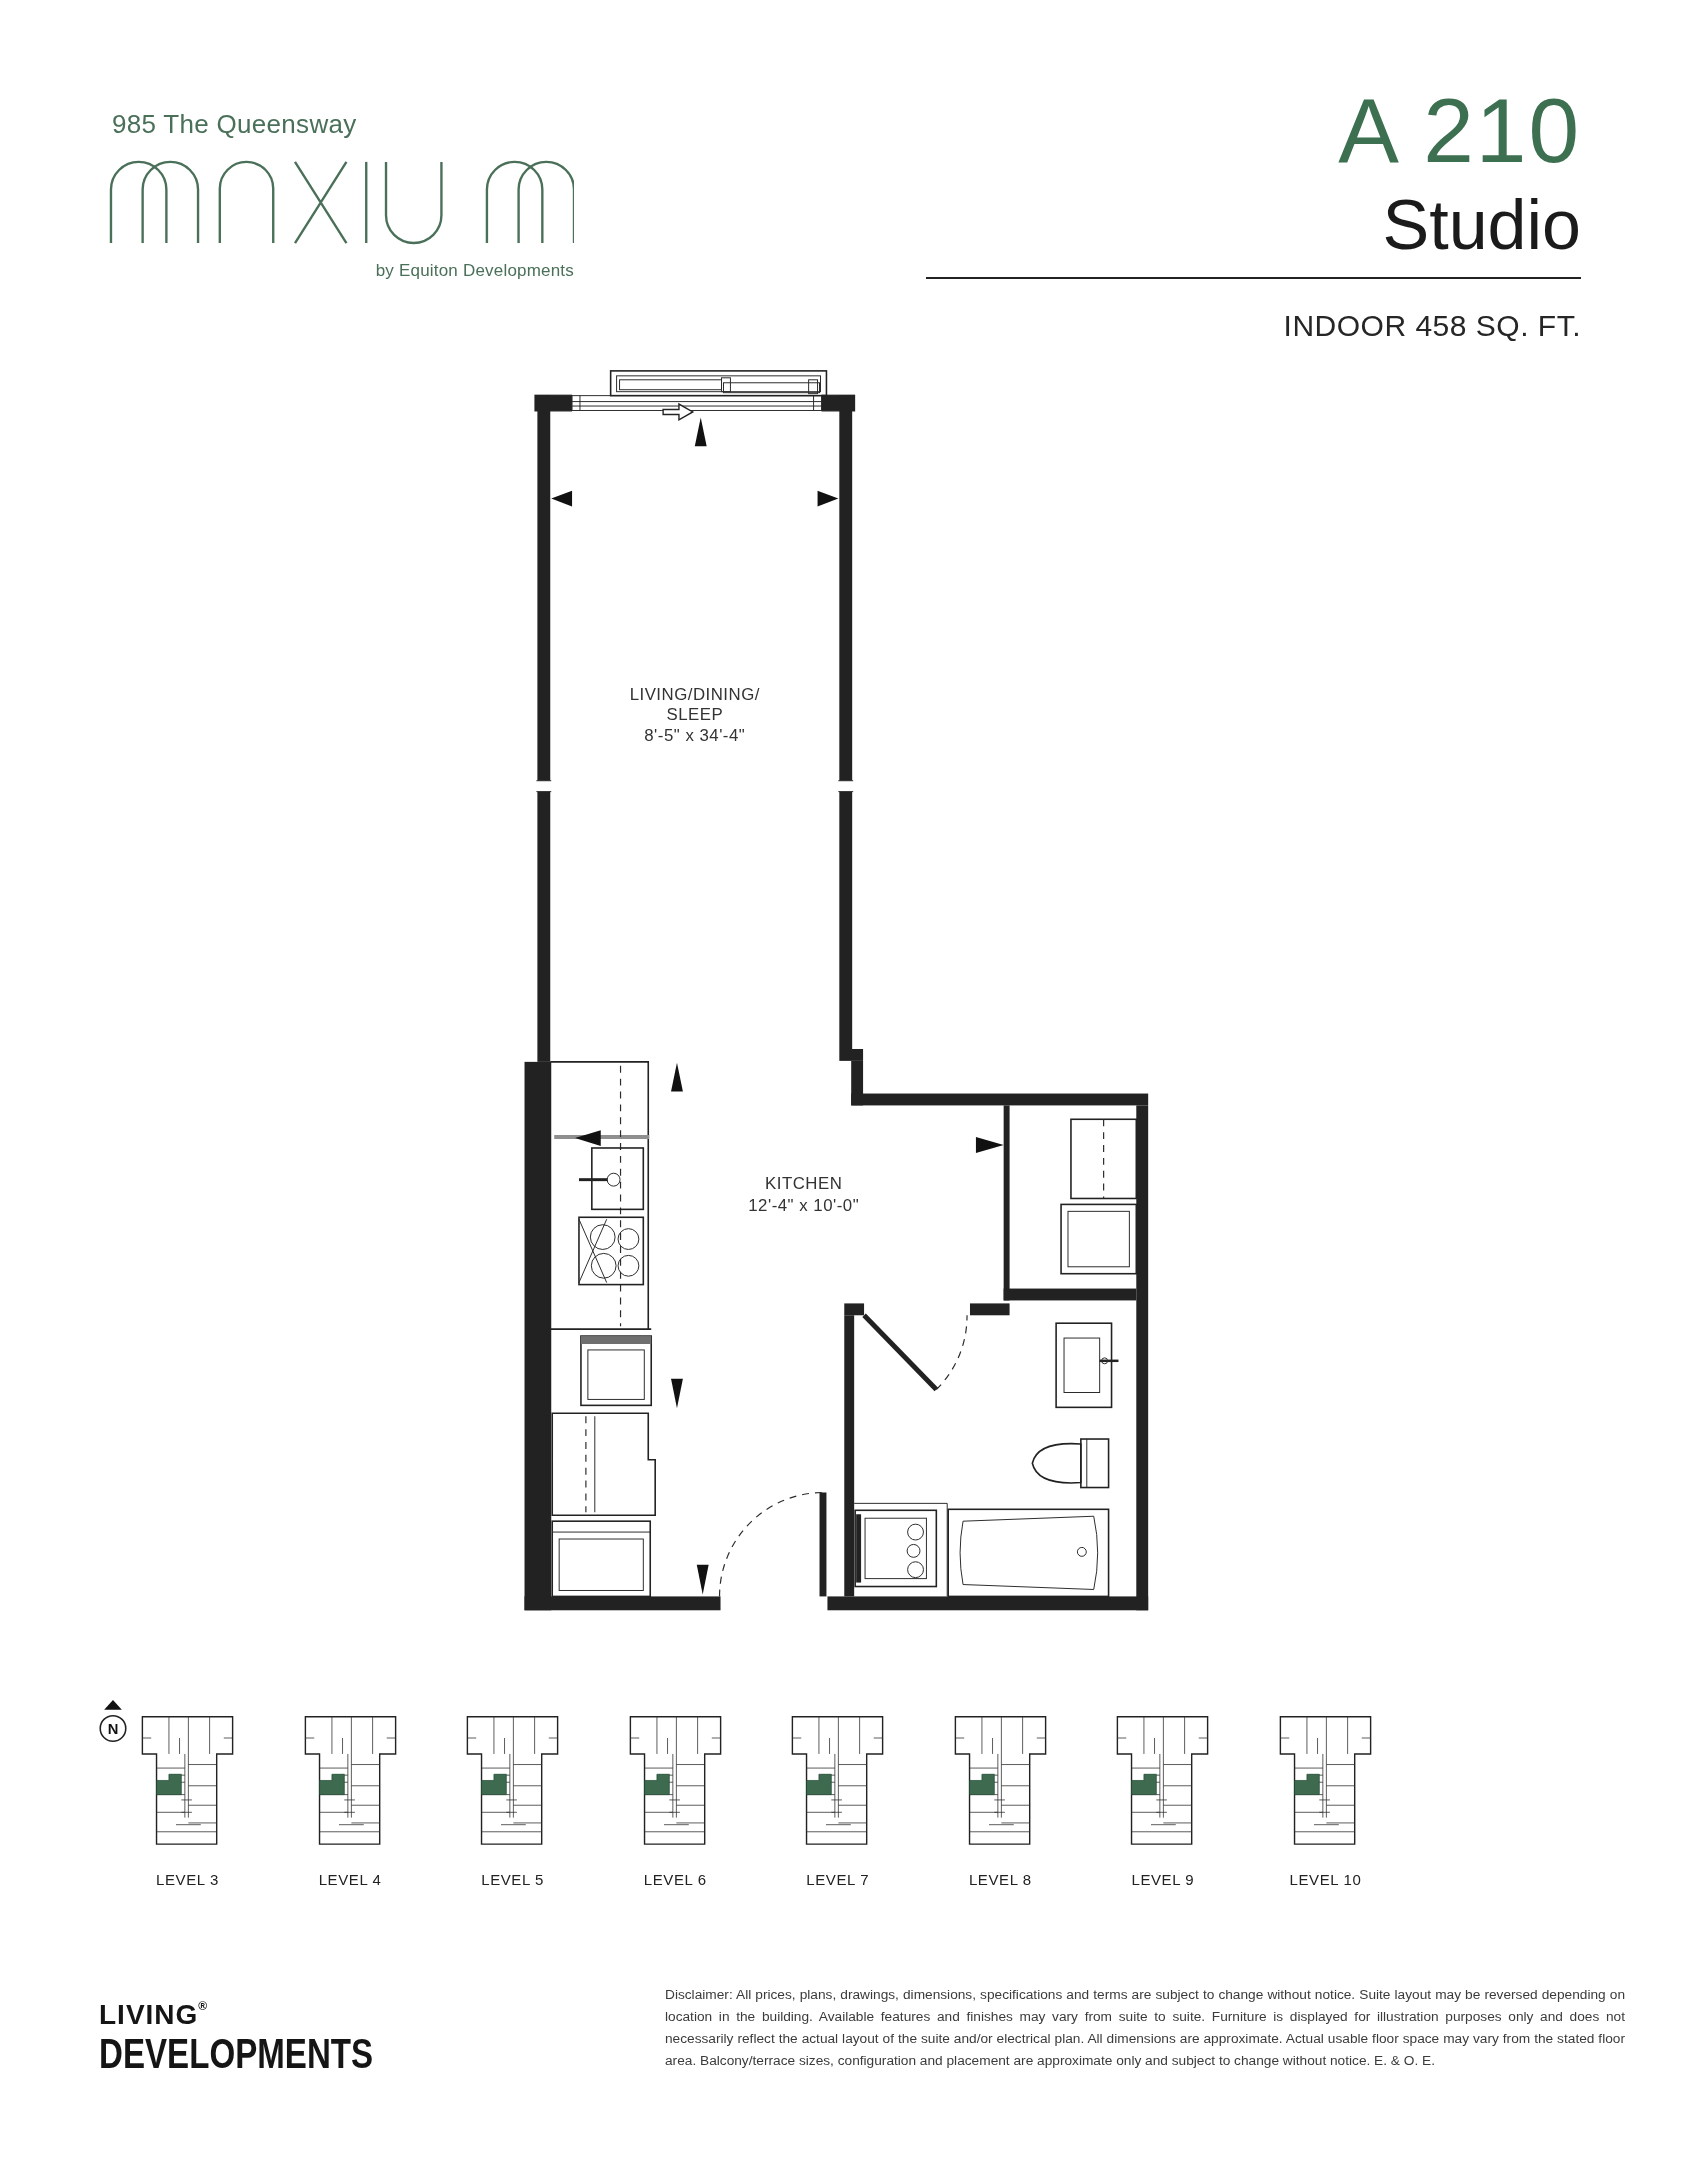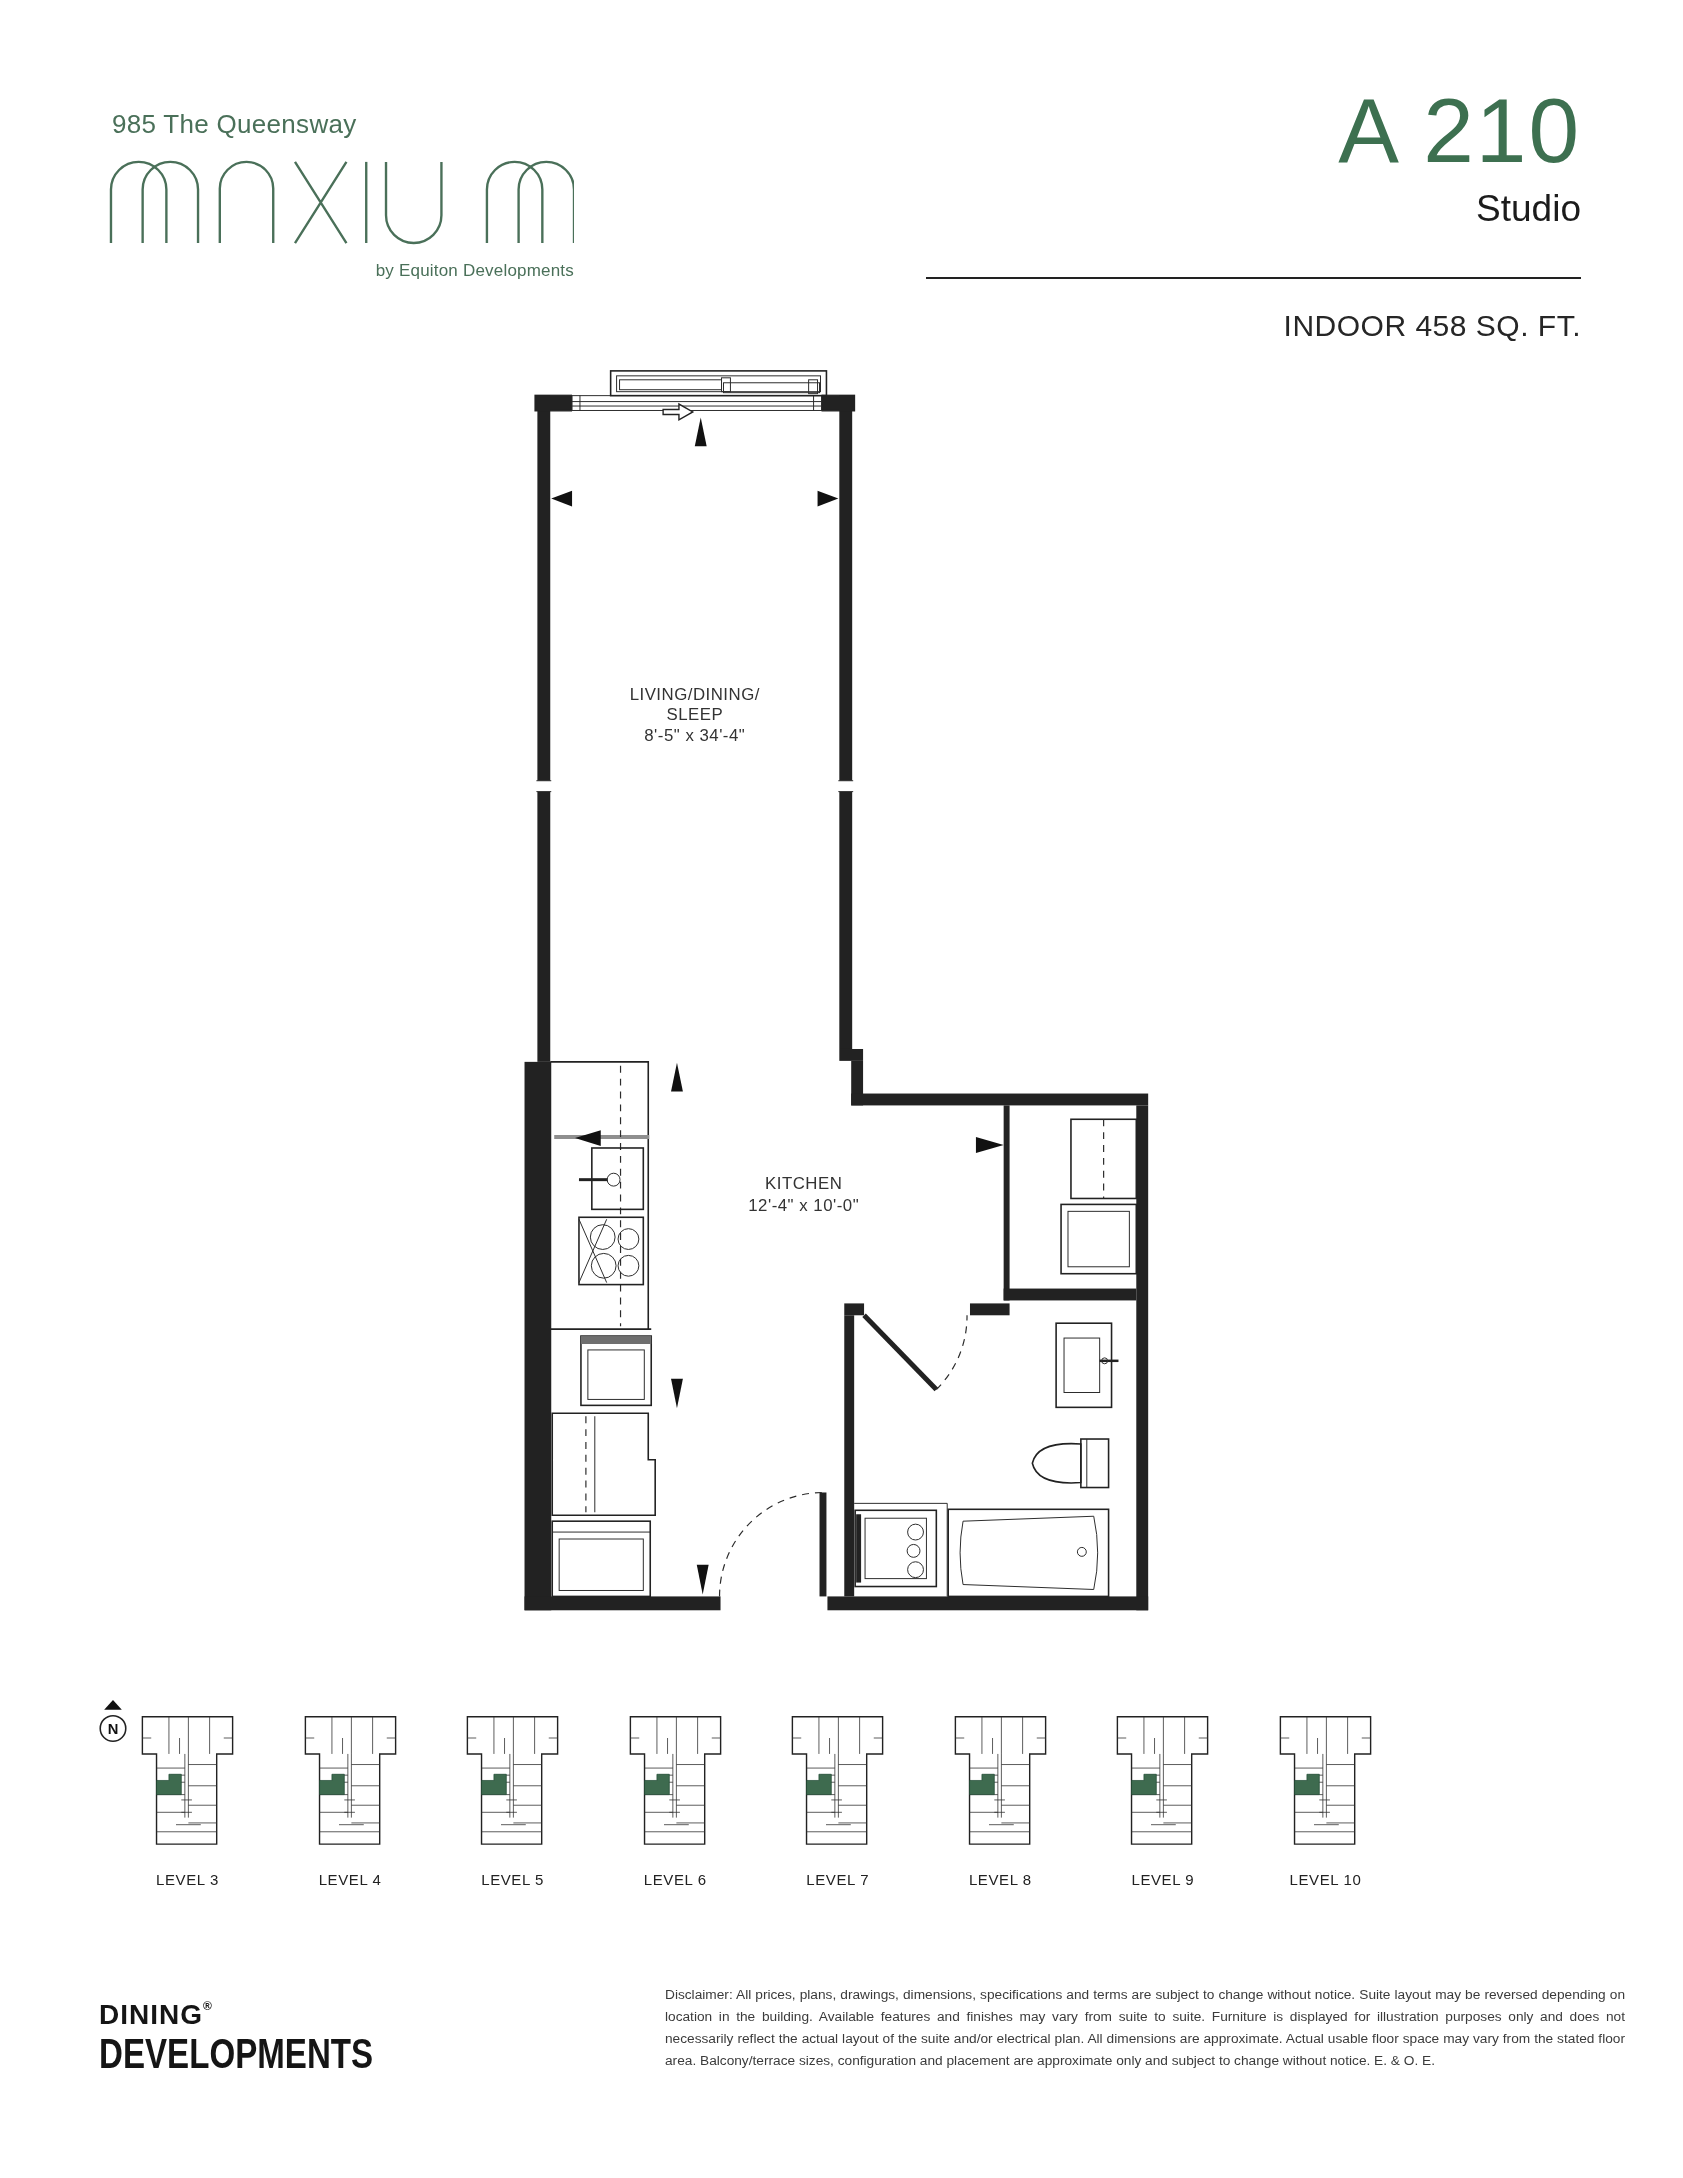--- a/index.html
+++ b/index.html
@@ -14,21 +14,21 @@
     position:absolute; left:112px; top:109px;
     font-size:26px; color:var(--green); letter-spacing:0.3px;
   }
   .wordmark { position:absolute; left:109px; top:152px; }
   .tagline {
     position:absolute; left:109px; top:261px; width:465px;
     text-align:right; font-size:17px; color:var(--green); letter-spacing:0.2px;
   }
   .title-block { position:absolute; right:102px; top:85px; text-align:right; }
   .unit-code { font-size:91px; line-height:1; color:var(--title-green); letter-spacing:2px; font-weight:400; }
-  .unit-type { font-size:37px; line-height:1; color:#1b1b1b; margin-top:14px; font-weight:400; }
+  .unit-type { font-size:70px; line-height:1; color:#1b1b1b; margin-top:14px; font-weight:400; }
   .title-rule { position:absolute; left:926px; top:277px; width:655px; height:2px; background:#222; }
   .area-label {
     position:absolute; right:102px; top:309px;
     font-size:30px; color:#262626; letter-spacing:0.5px;
   }
   
   .plan-wrap { position:absolute; left:376px; top:262px; width:792px; height:1376px; }
   .plan-wrap svg { width:100%; height:100%; display:block; }
   .room-label { font-family:"Liberation Sans",sans-serif; font-size:17px; fill:#333; letter-spacing:0.5px; }
   
@@ -349,18 +349,18 @@
         <path d="M66,58 H98 M66,82 H98 M66,104 H98 M66,124 H98"></path>
         <path d="M30,134 H98 M52,126 H80"></path>
       </g>
       <path class="tb-suite" d="M30,76 H44 V69 H58 V92 H30 Z"></path>
     </svg>
     <div class="level-label">LEVEL 10</div>
   </div>
 </div>
 
 <div class="eq-logo">
-  <div class="eq1"><span>DINING</span><sup>®</sup></div>
+  <div class="eq1"><span>LIVING</span><sup>®</sup></div>
   <div class="eq2">DEVELOPMENTS</div>
 </div>
 
 <div class="disclaimer">Disclaimer: All prices, plans, drawings, dimensions, specifications and terms are subject to change without notice. Suite layout may be reversed depending on location in the building. Available features and finishes may vary from suite to suite. Furniture is displayed for illustration purposes only and does not necessarily reflect the actual layout of the suite and/or electrical plan. All dimensions are approximate. Actual usable floor space may vary from the stated floor area. Balcony/terrace sizes, configuration and placement are approximate only and subject to change without notice. E. &amp; O. E.</div>
 
 
 </body></html>

